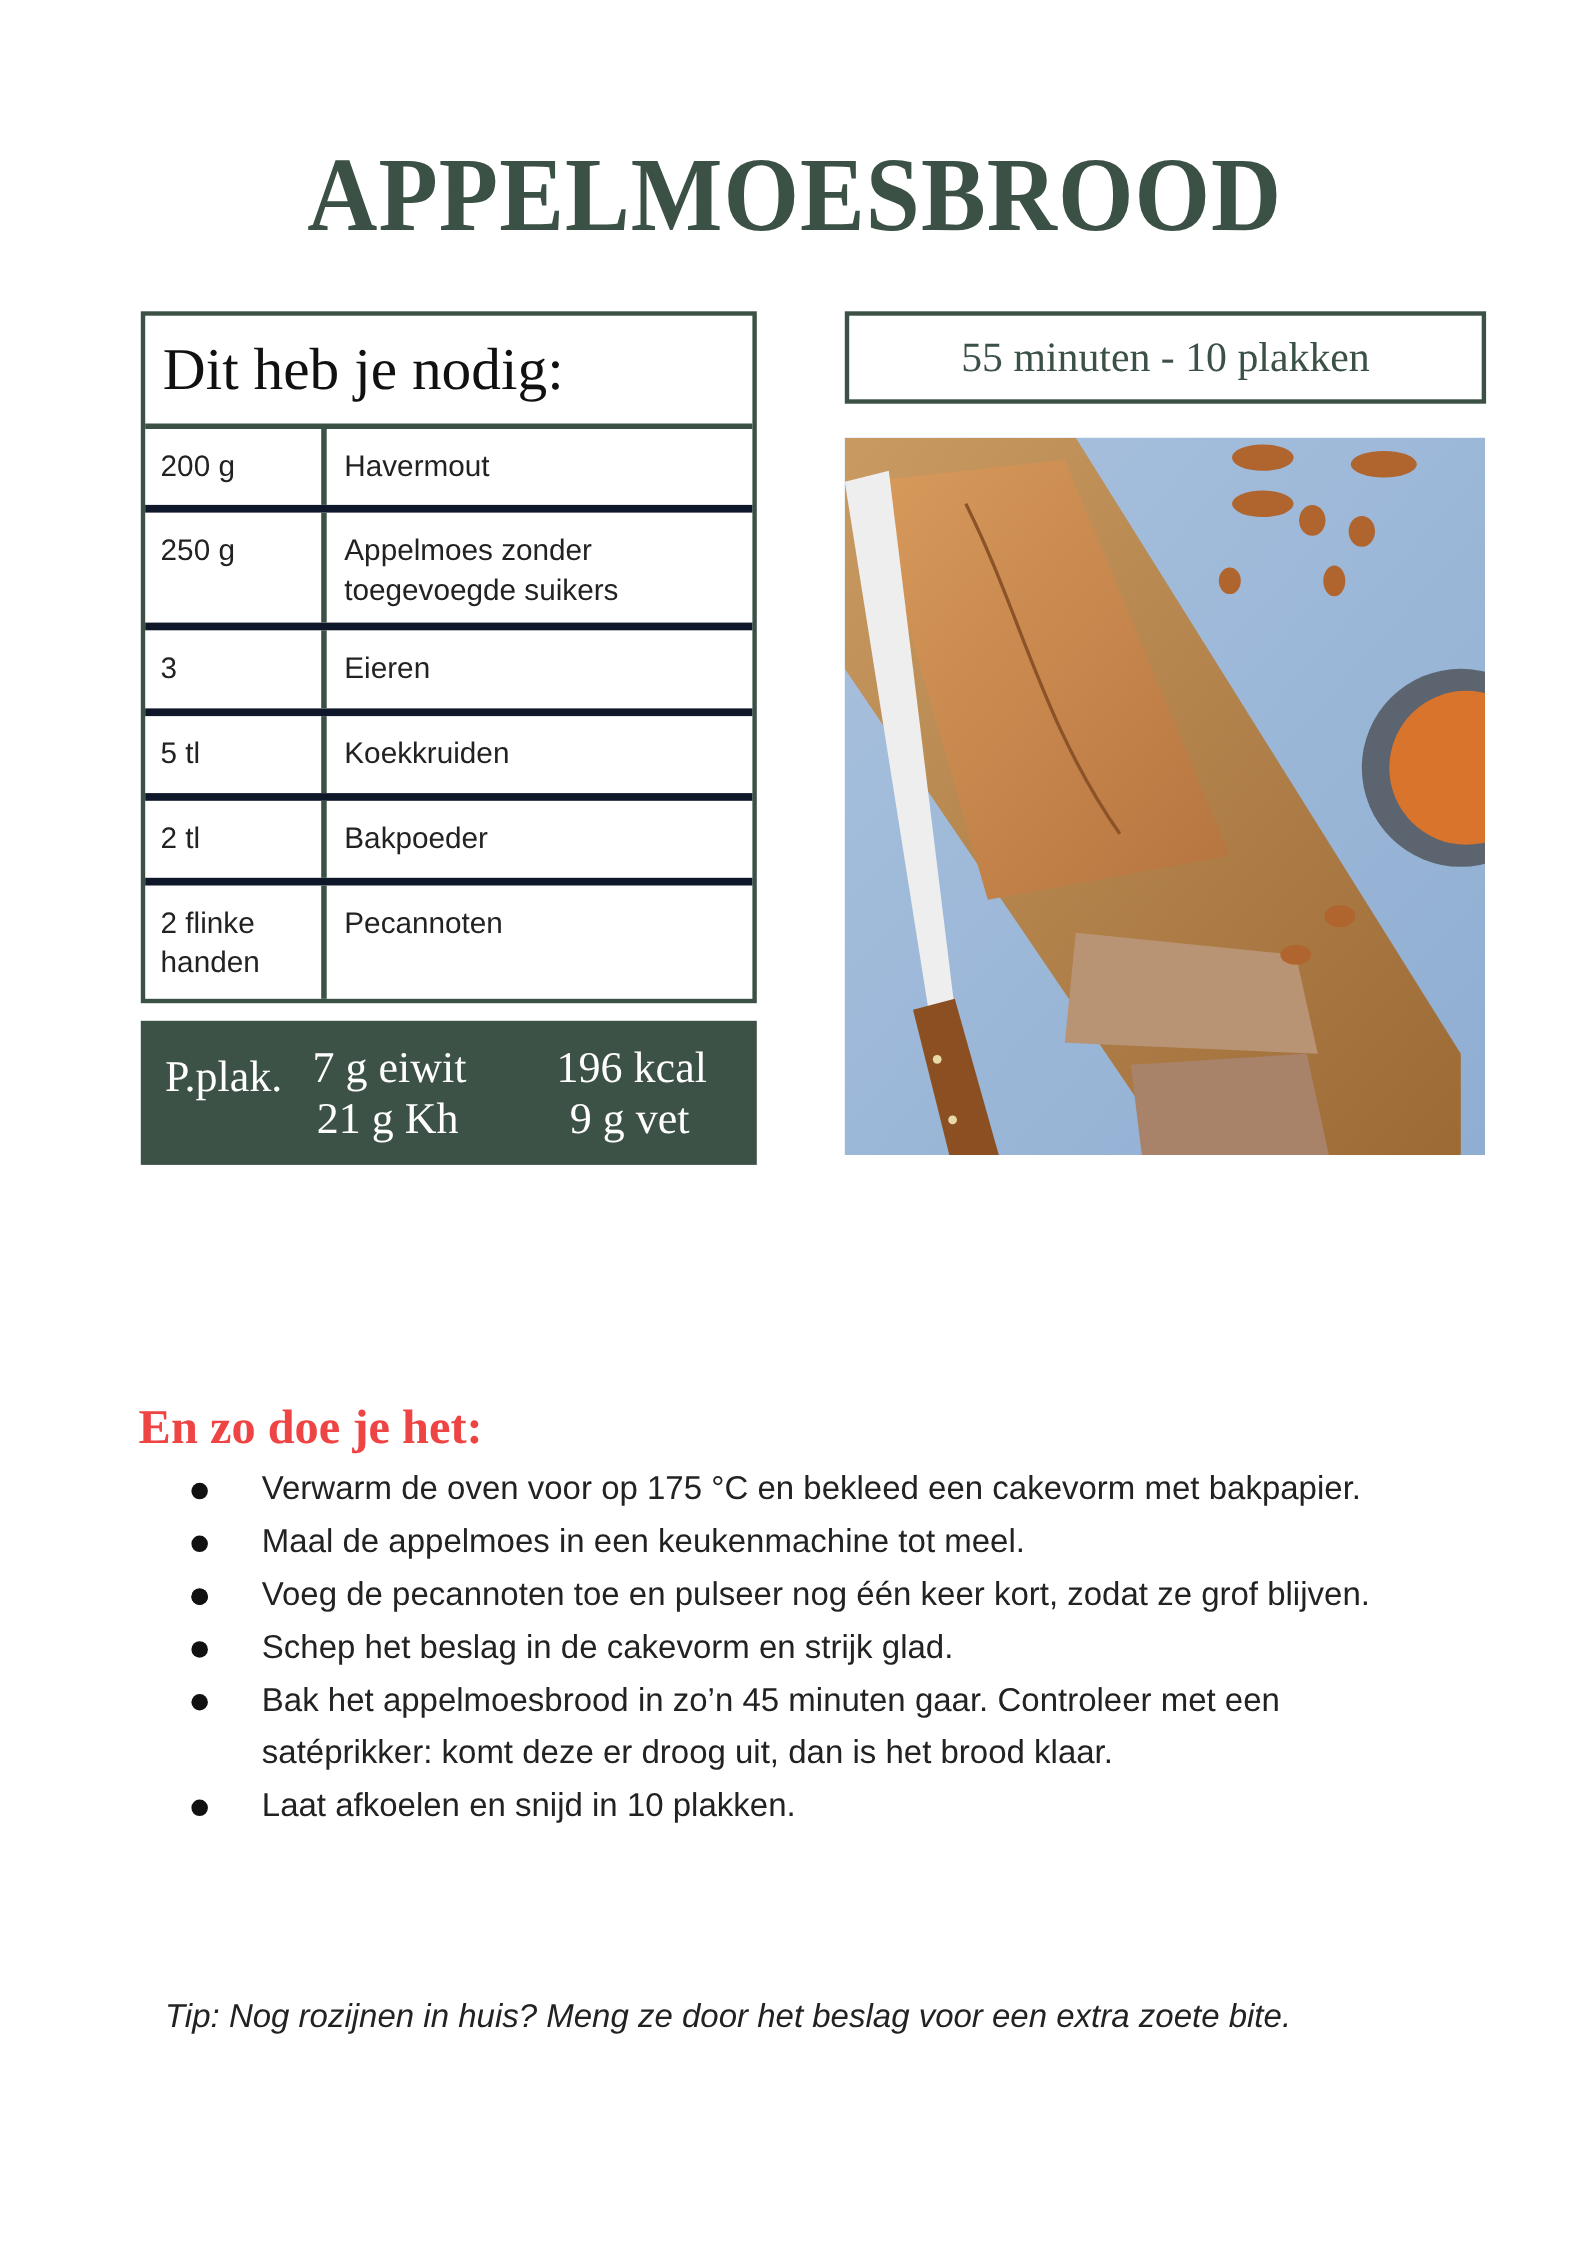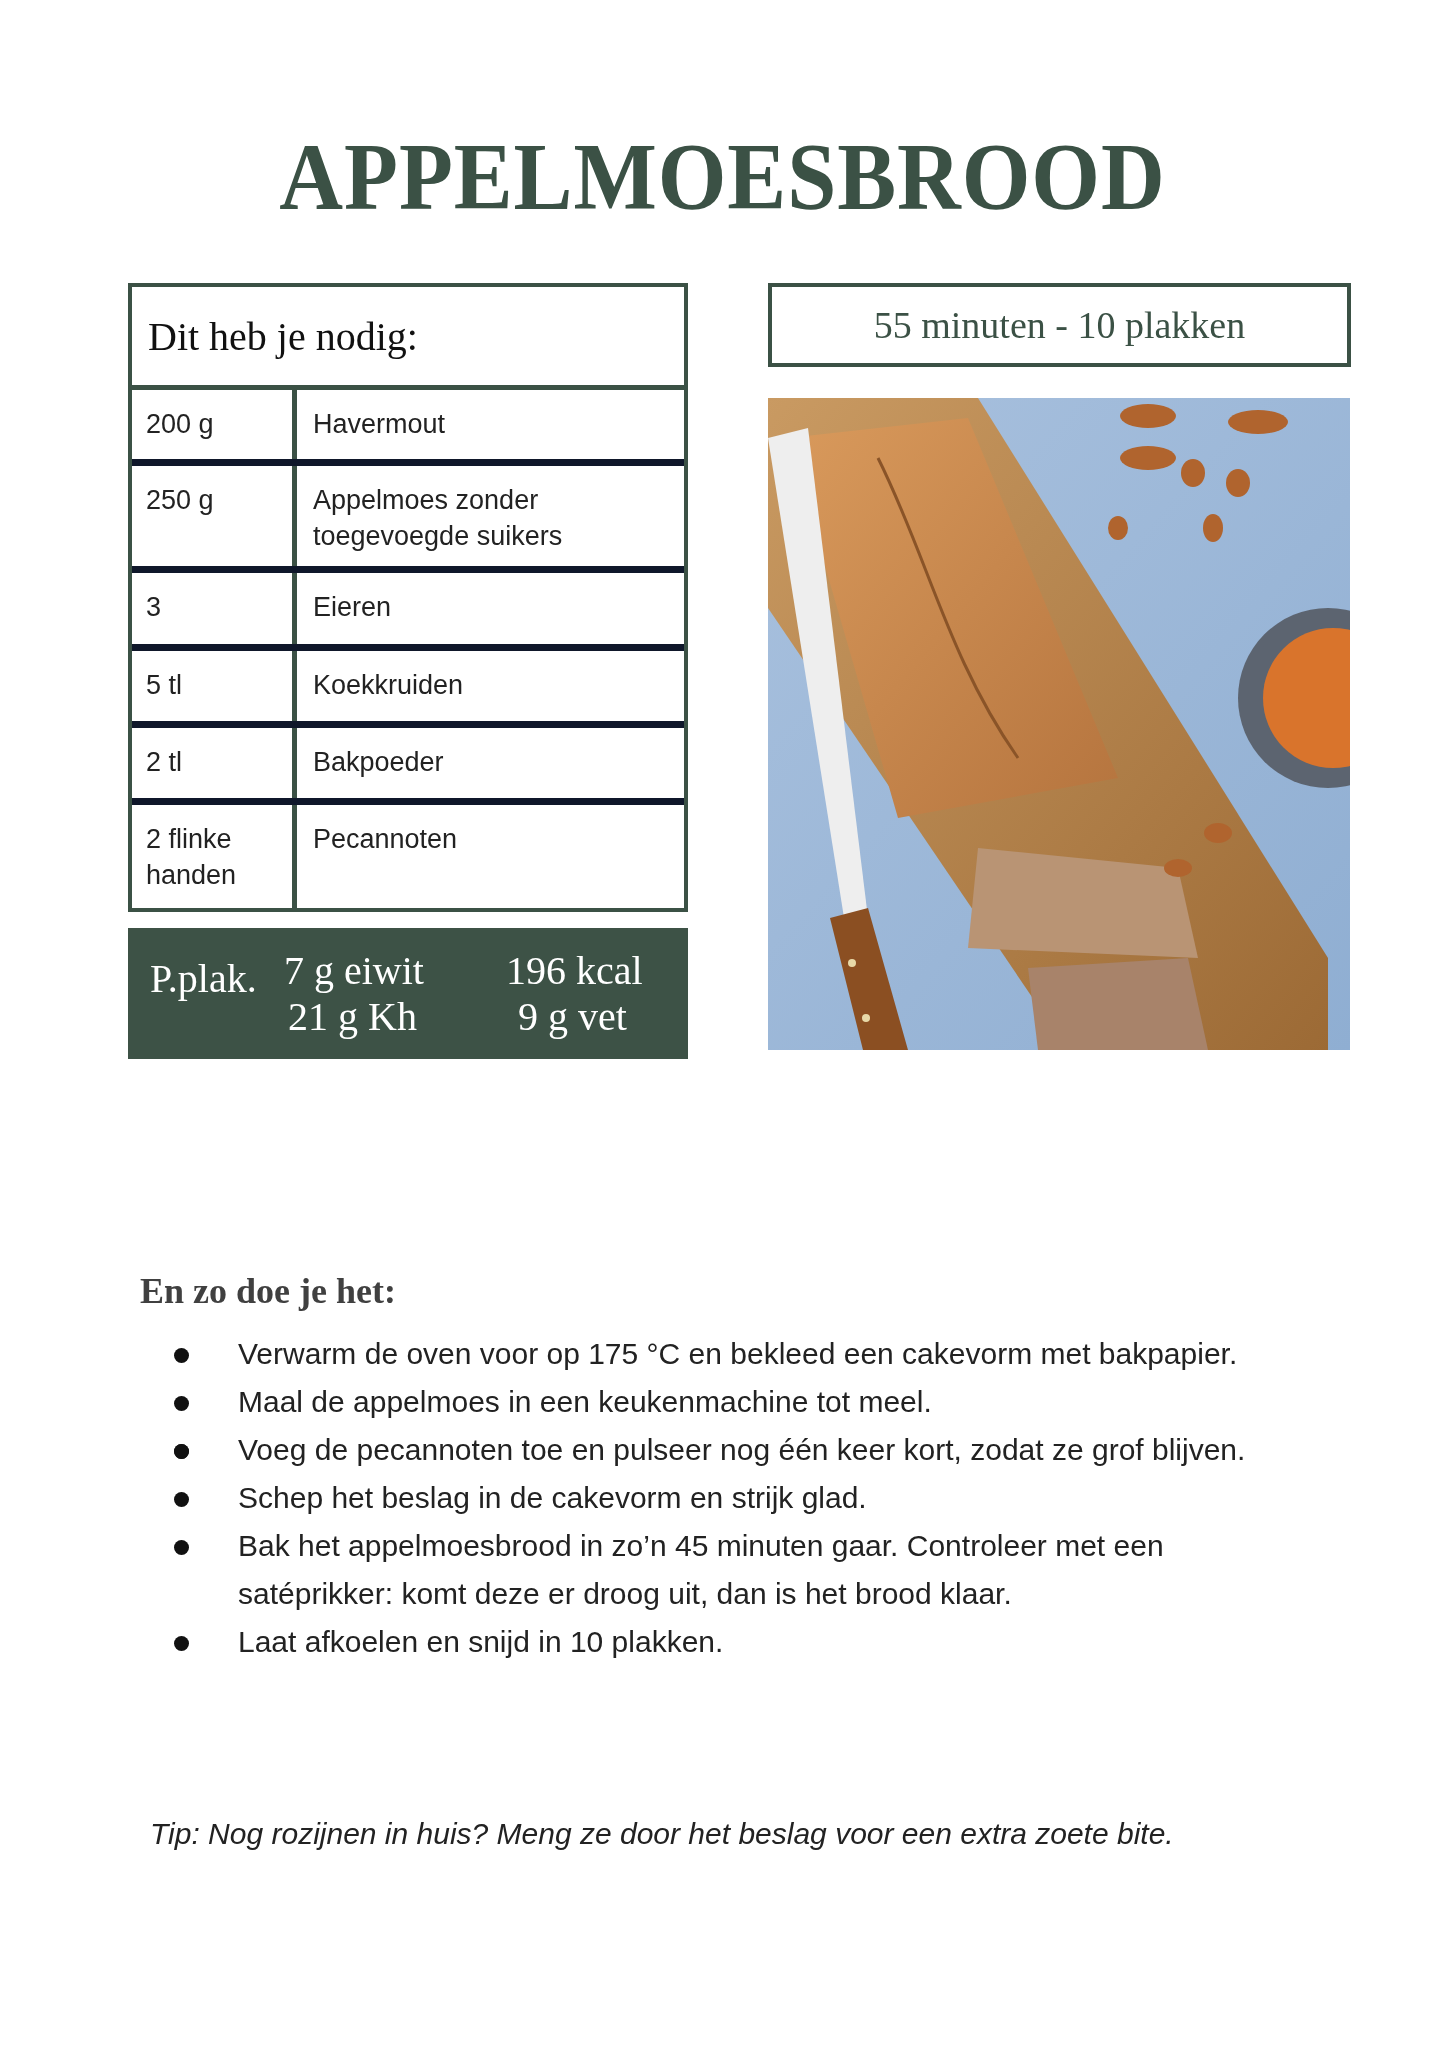--- a/index.html
+++ b/index.html
@@ -14,21 +14,21 @@
   }
 
   .ing-table {
     position: absolute; left: 128px; top: 283px; width: 560px;
     border: 4px solid #3b5145; box-sizing: border-box;
     border-collapse: collapse;
   }
   .ing-header {
     height: 103px; box-sizing: border-box; border-bottom: 5px solid #3b5145;
     display: flex; align-items: center; padding-left: 16px;
-    font-size: 40px; color: #111;
+    font-size: 54px; color: #111;
   }
   .ing-row { display: flex; border-bottom: 7px solid #0f172a; box-sizing: border-box; }
   .ing-row:last-child { border-bottom: none; }
   .ing-qty {
     width: 165px; box-sizing: border-box; border-right: 5px solid #3b5145;
     padding: 16px 0 0 14px; font-size: 27px; line-height: 36px; color: #222;
   }
   .ing-name { flex: 1; padding: 16px 0 0 16px; font-size: 27px; line-height: 36px; color: #222; }
 
   .nutrition {
@@ -43,21 +43,21 @@
     display: flex; align-items: center; justify-content: center;
     font-size: 38px; color: #3b5145;
   }
 
   .photo {
     position: absolute; left: 768px; top: 398px; width: 582px; height: 652px; overflow: hidden;
     background: #9fb8d6;
   }
 
   .steps-heading {
-    position: absolute; left: 140px; top: 1226px; font-size: 36px; color: #404040; line-height: 70px;
+    position: absolute; left: 126px; top: 1226px; font-size: 44px; color: #ef4444; line-height: 70px;
   }
   .steps {
     position: absolute; left: 170px; top: 1330px; width: 1180px; margin: 0; padding: 0; list-style: none;
   }
   .steps li {
     position: relative; padding-left: 68px; font-size: 30px; line-height: 48px; color: #222;
   }
   .steps li .bullet {
     position: absolute; left: 4px; top: 18px; width: 15px; height: 15px; border-radius: 50%; background: #111;
   }

